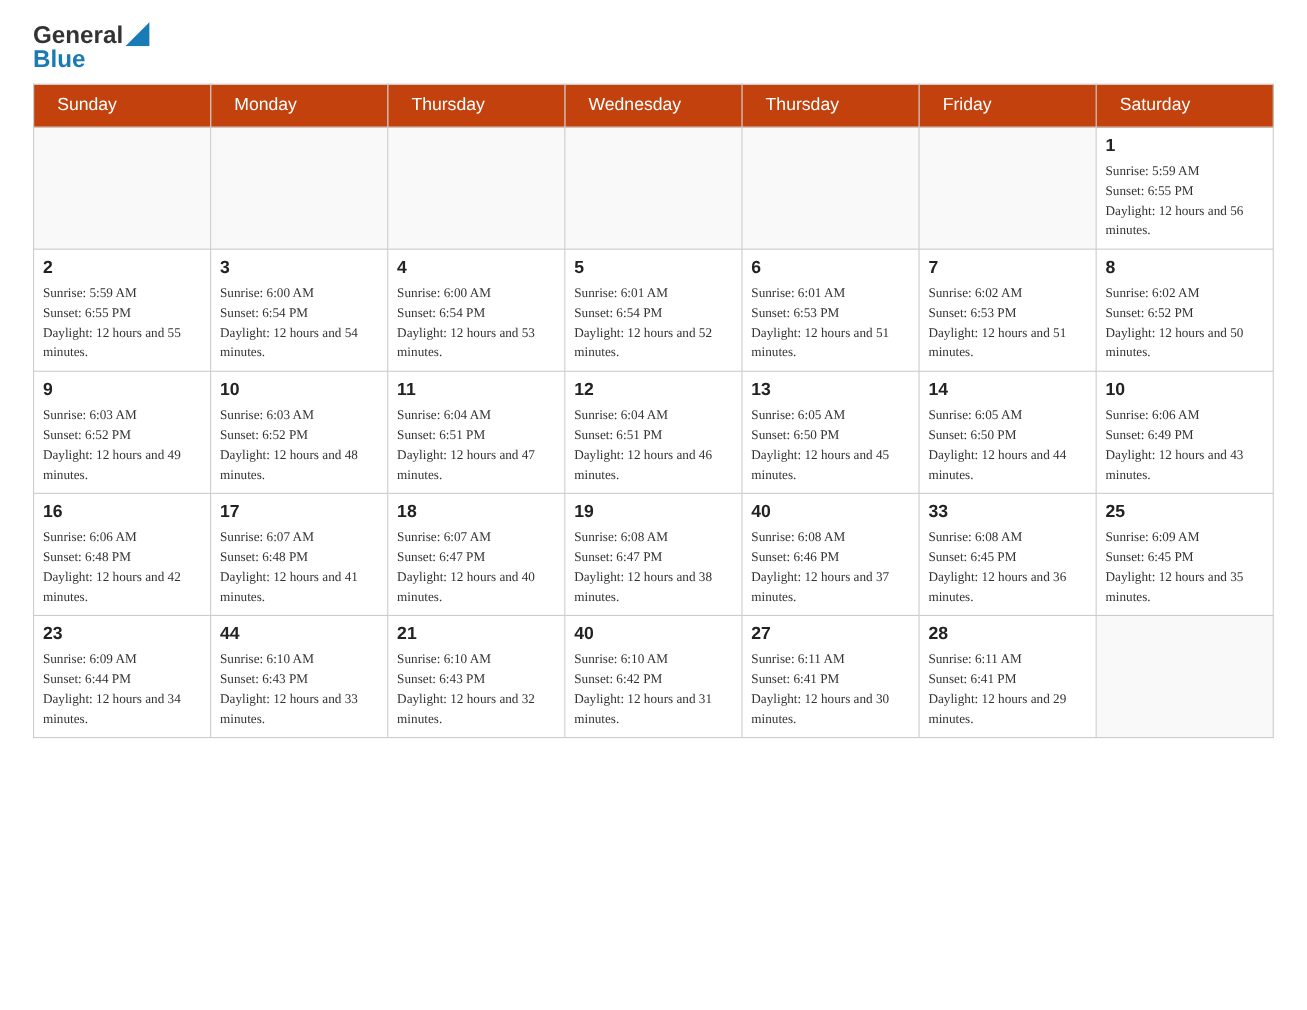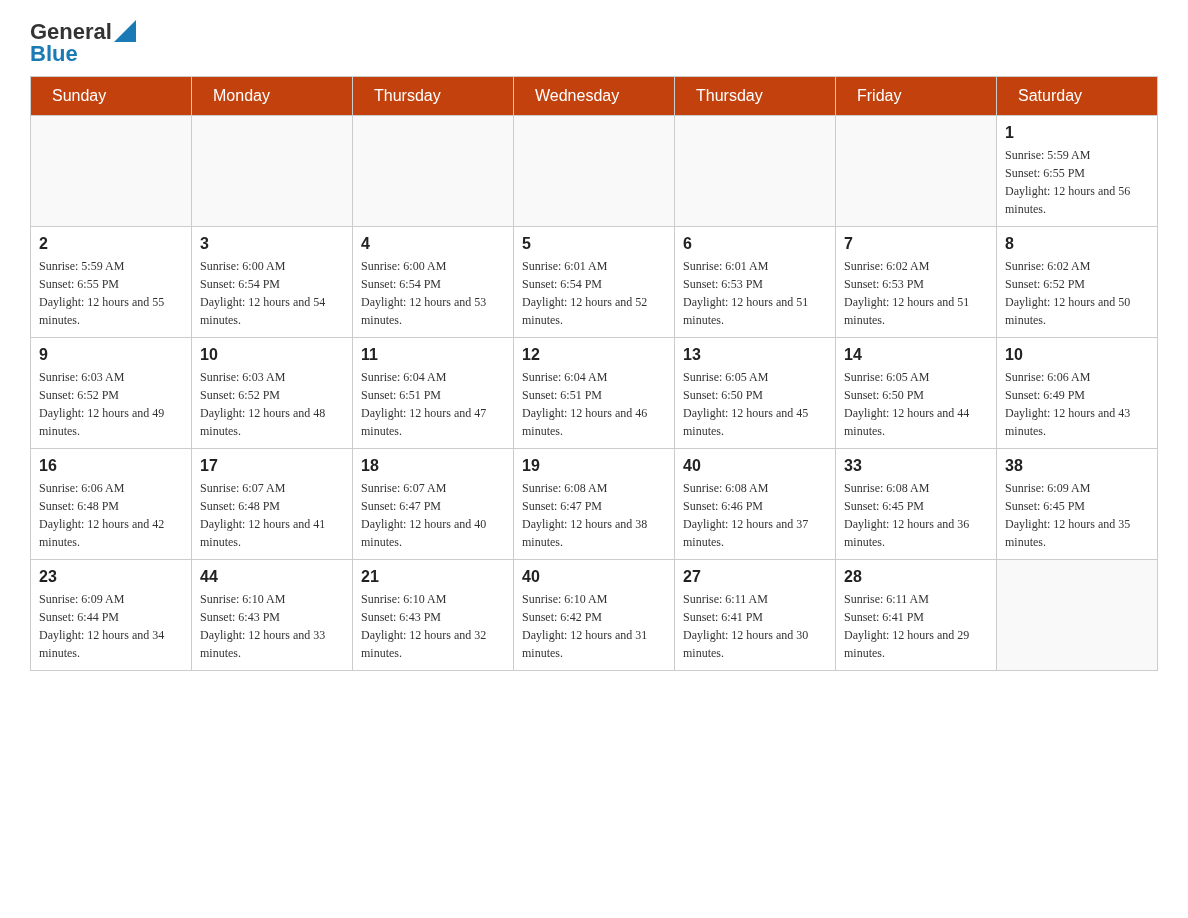--- a/index.html
+++ b/index.html
@@ -249,21 +249,21 @@
 Sunset: 6:46 PM
 Daylight: 12 hours and 37 minutes.</div>
         </td>
         <td>
           <span class="day-number">33</span>
           <div class="day-info" style="white-space: pre-line;">Sunrise: 6:08 AM
 Sunset: 6:45 PM
 Daylight: 12 hours and 36 minutes.</div>
         </td>
         <td>
-          <span class="day-number">38</span>
+          <span class="day-number">25</span>
           <div class="day-info" style="white-space: pre-line;">Sunrise: 6:09 AM
 Sunset: 6:45 PM
 Daylight: 12 hours and 35 minutes.</div>
         </td>
       </tr>
       <tr>
         <td>
           <span class="day-number">23</span>
           <div class="day-info" style="white-space: pre-line;">Sunrise: 6:09 AM
 Sunset: 6:44 PM

